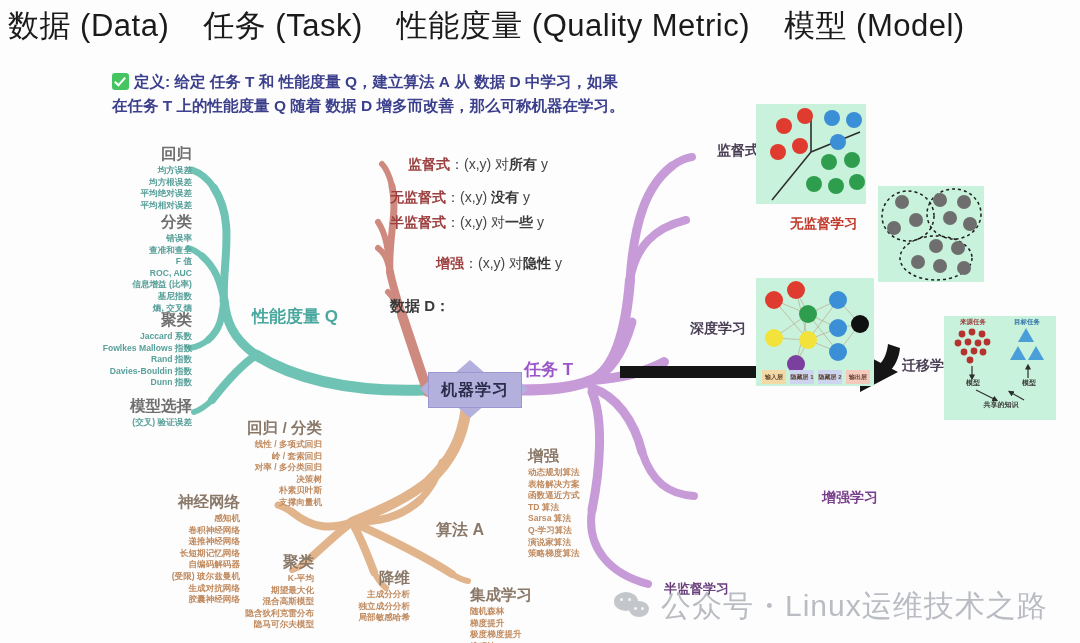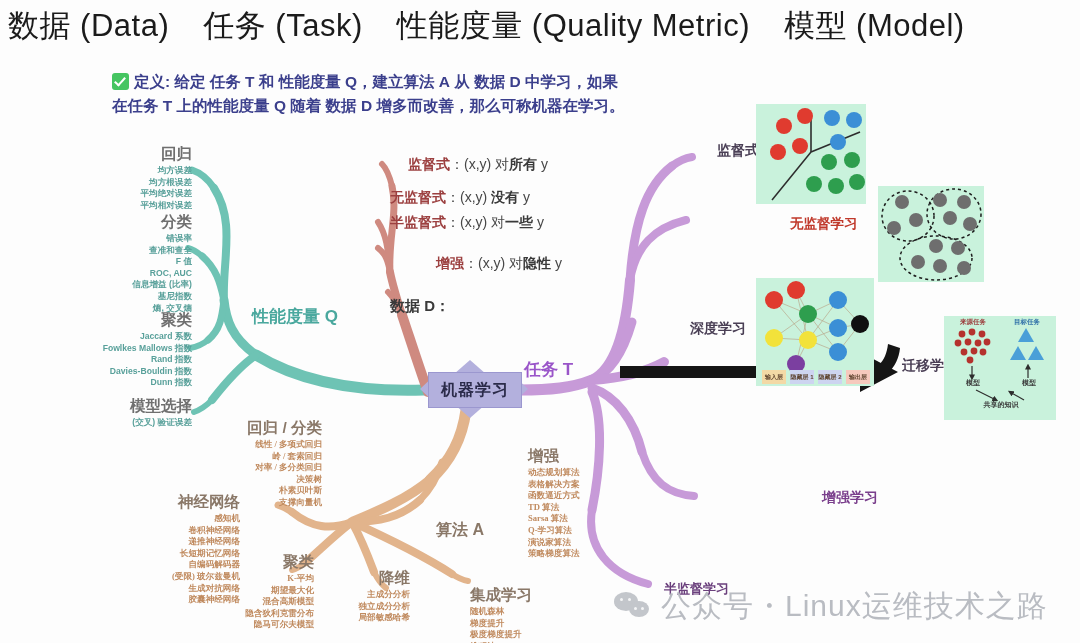--- a/index.html
+++ b/index.html
@@ -19,21 +19,21 @@
   .defbox .chk{display:inline-block;width:17px;height:17px;border-radius:3px;background:#45c561;position:relative;vertical-align:-3px;margin-right:5px;}
   .defbox .chk:after{content:"";position:absolute;left:5px;top:2px;width:4px;height:9px;border:solid #fff;border-width:0 2.3px 2.3px 0;transform:rotate(42deg);}
   .defbox b{font-weight:700;}
 
   
   .node{position:absolute;white-space:nowrap;}
   .grp-title{font-size:15.5px;color:#6f6f6f;font-weight:600;}
   .grp-title.ora{color:#8a7868;}
   .leaf-list{font-size:8.6px;line-height:11.6px;font-weight:700;}
   .leaf-list.teal{color:#58a09a;}
-  .leaf-list.ora{color:#c08a5e;font-family:Liberation Serif, serif;}
+  .leaf-list.ora{color:#c08a5e;}
   .right-al{text-align:right;}
 
   .branch-label{font-size:17px;font-weight:700;}
   .lbl-teal{color:#4aa89e;}
   .lbl-pur{color:#9a55c9;}
   .lbl-ora{color:#8a7868;font-size:16px;}
   .lbl-dark{color:#4a3f55;font-weight:800;font-size:14px;}
   .lbl-pink{color:#9a55c9;font-weight:700;font-size:13px;}
   .lbl-red{color:#c0392b;font-weight:800;font-size:13.5px;}
 

